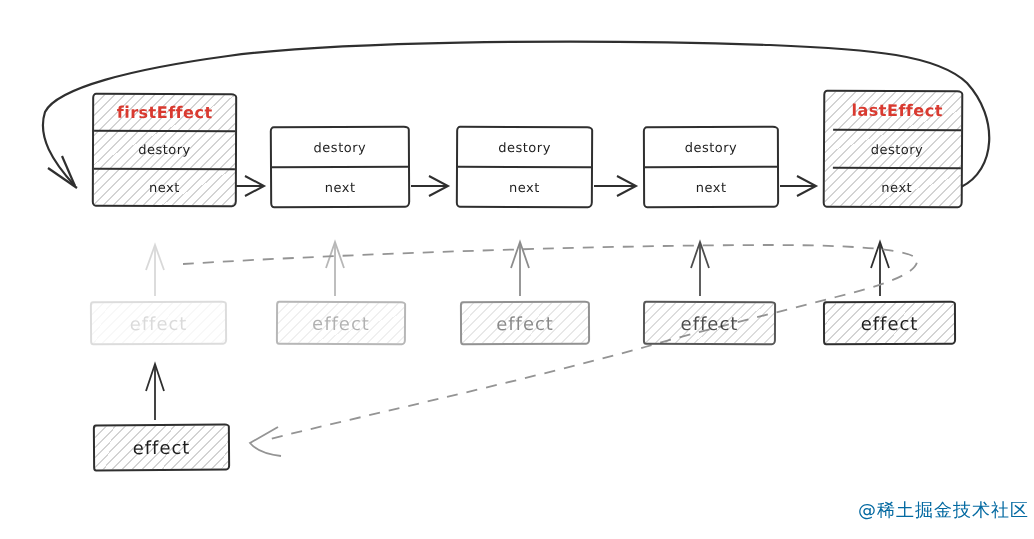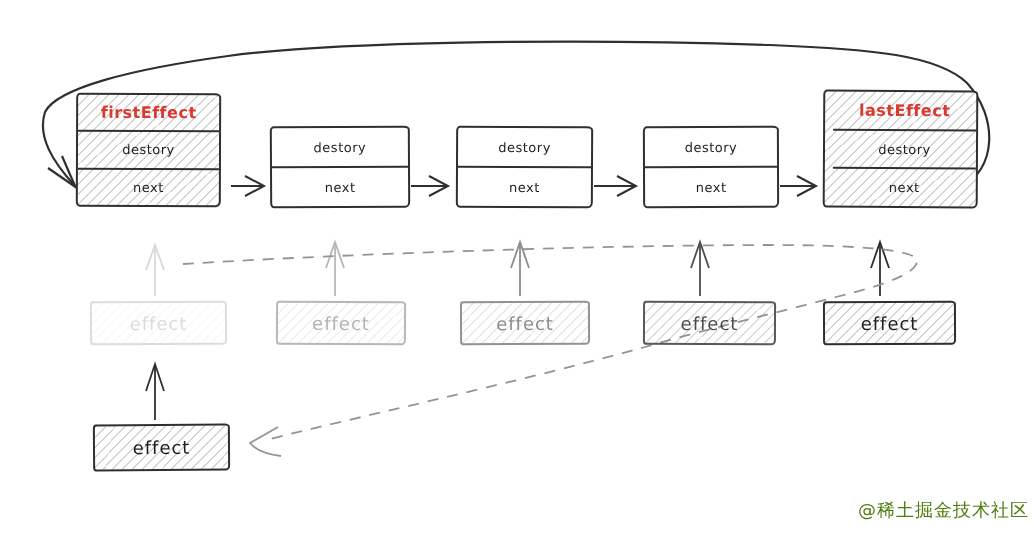--- a/index.html
+++ b/index.html
@@ -20,25 +20,25 @@
     flex:1;display:flex;align-items:center;justify-content:center;
     font-size:13px;letter-spacing:.5px;color:#1e1e1e;
   }
   .node .cell + .cell{border-top:2px solid #2f2f2f;}
   .node .cell.hdr{font-size:16px;font-weight:bold;color:#d93a30;}
   .hatch{
     background-image:repeating-linear-gradient(135deg,
       rgba(110,110,110,.30) 0px, rgba(110,110,110,.30) 1.4px,
       transparent 1.4px, transparent 7px);
   }
-  .n1{left:76px;top:93px;width:145px;height:114px;transform:rotate(.2deg);justify-content:center;}
+  .n1{left:92px;top:93px;width:145px;height:114px;transform:rotate(.2deg);justify-content:center;}
   .n2{left:270px;top:126px;width:140px;height:82px;transform:rotate(-.3deg);}
   .n3{left:456px;top:126px;width:137px;height:82px;transform:rotate(.25deg);}
   .n4{left:643px;top:126px;width:136px;height:82px;transform:rotate(-.2deg);}
-  .n5{left:823px;top:90px;width:155px;height:118px;transform:rotate(.3deg);padding-left:8px;}
+  .n5{left:823px;top:90px;width:140px;height:118px;transform:rotate(.3deg);padding-left:8px;}
 
   .caption{
     position:absolute;left:85px;top:220px;width:145px;text-align:center;
     font-size:15px;font-weight:bold;color:#1c1c1c;letter-spacing:1px;
   }
 
   
   .effect-box{
     position:absolute;height:44px;display:flex;align-items:center;justify-content:center;
     border:2.5px solid #2f2f2f;box-sizing:border-box;
@@ -50,21 +50,21 @@
   }
   .e1{left:90px; top:301px;width:137px;opacity:.16;transform:rotate(-.3deg);}
   .e2{left:276px;top:301px;width:130px;opacity:.34;transform:rotate(.3deg);}
   .e3{left:460px;top:301px;width:130px;opacity:.52;transform:rotate(-.25deg);}
   .e4{left:643px;top:301px;width:133px;opacity:.80;transform:rotate(.2deg);}
   .e5{left:823px;top:301px;width:133px;opacity:1;transform:rotate(-.2deg);}
   .ebottom{left:93px;top:424px;width:137px;height:47px;opacity:1;transform:rotate(-.4deg);}
 
   .watermark{
     position:absolute;left:858px;top:498px;
-    font-size:18px;color:#4d7c0f;letter-spacing:1px;white-space:nowrap;
+    font-size:18px;color:#0369a1;letter-spacing:1px;white-space:nowrap;
   }
 
   
   .solid{stroke:#2f2f2f;fill:none;}
   .dashedp{stroke:#949494;fill:none;}
 </style>
 </head>
 <body>
 
 <div class="canvas">

